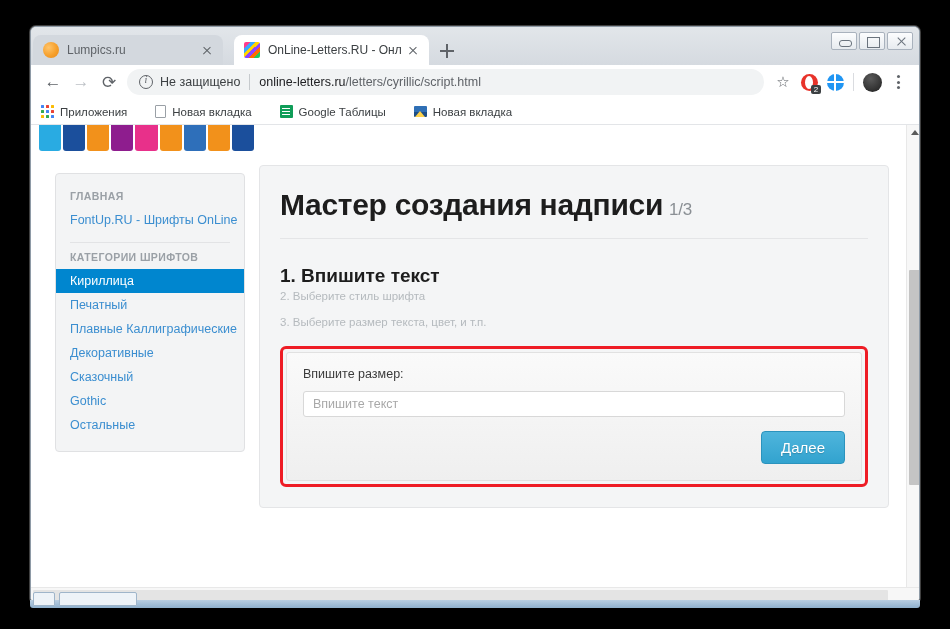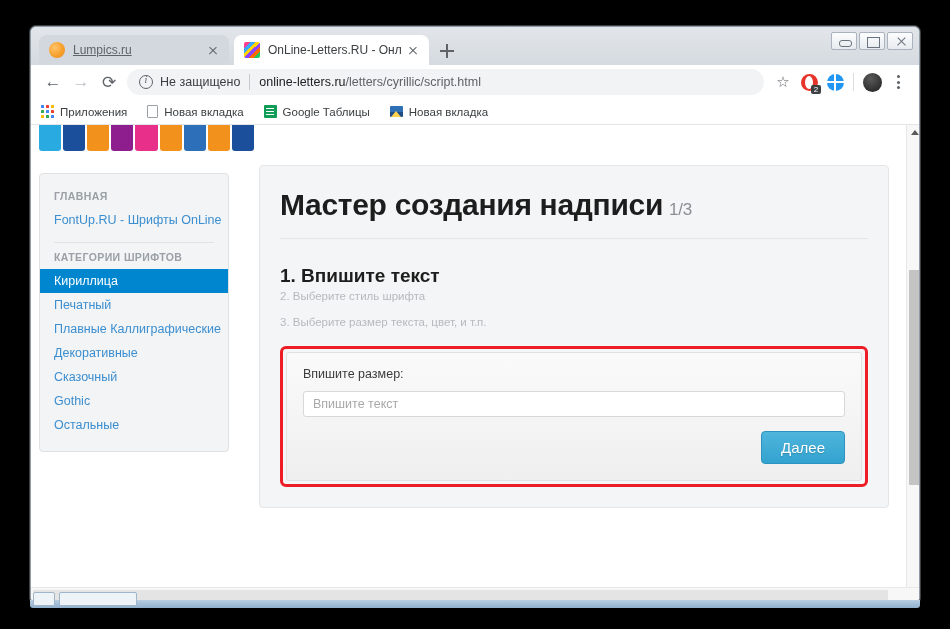--- a/index.html
+++ b/index.html
@@ -36,21 +36,21 @@
     height: 30px;
     border-radius: 8px 8px 0 0;
     display: flex;
     align-items: center;
     padding: 0 8px 0 10px;
     font-size: 12px;
     color: #3c4043;
     white-space: nowrap;
     overflow: hidden;
   }
-  #tab-0 { left: 8px; width: 190px; background: #d3d8de; color: #5f6368; text-decoration: underline; }
+  #tab-0 { left: 2px; width: 190px; background: #d3d8de; color: #5f6368; }
   #tab-1 { left: 203px; width: 195px; background: #fff; }
   .tab-favicon {
     width: 16px; height: 16px;
     flex: 0 0 16px;
     margin-right: 8px;
     border-radius: 2px;
   }
   #favicon-lumpics {
     background: radial-gradient(circle at 35% 35%, #ffc46b 0%, #f6a02c 55%, #e8891a 100%);
     border-radius: 50%;
@@ -255,21 +255,21 @@
   }
 
   
   #bookmarks-bar {
     height: 26px;
     background: #fff;
     border-bottom: 1px solid #e3e5e8;
     display: flex;
     align-items: center;
     padding: 0 10px;
-    gap: 20px;
+    gap: 28px;
     font-size: 11.5px;
     color: #3c4043;
   }
   .bookmark { display: flex; align-items: center; gap: 6px; white-space: nowrap; }
   #apps-grid-icon {
     width: 13px; height: 13px;
     display: grid;
     grid-template-columns: repeat(3, 1fr);
     grid-template-rows: repeat(3, 1fr);
     gap: 1.4px;
@@ -360,21 +360,21 @@
   #site-logo span:nth-child(4){background:#8e1d8e}
   #site-logo span:nth-child(5){background:#e8308a}
   #site-logo span:nth-child(6){background:#f2911b}
   #site-logo span:nth-child(7){background:#2e6fba}
   #site-logo span:nth-child(8){background:#f2911b}
   #site-logo span:nth-child(9){background:#1b4f9c}
 
   
   #sidebar-panel {
     position: absolute;
-    left: 8px; top: 48px;
+    left: 24px; top: 48px;
     width: 190px;
     background: #f3f4f5;
     border: 1px solid #e0e1e3;
     border-radius: 4px;
     padding: 12px 0 14px 0;
   }
   .sidebar-heading {
     font-size: 10.5px;
     font-weight: bold;
     letter-spacing: 0.4px;

